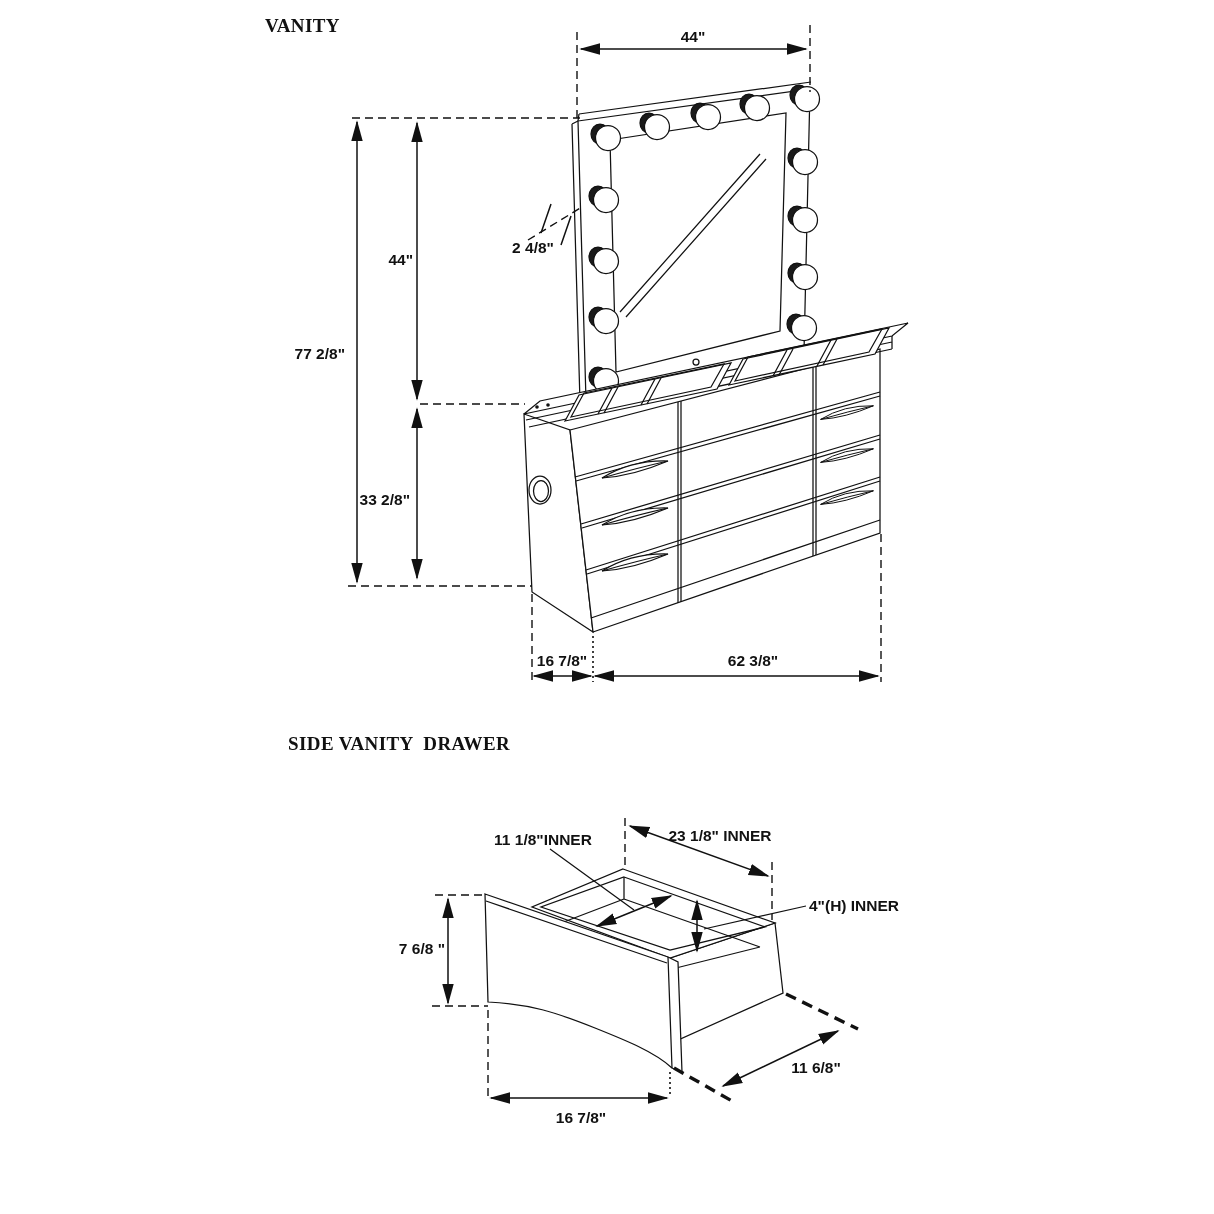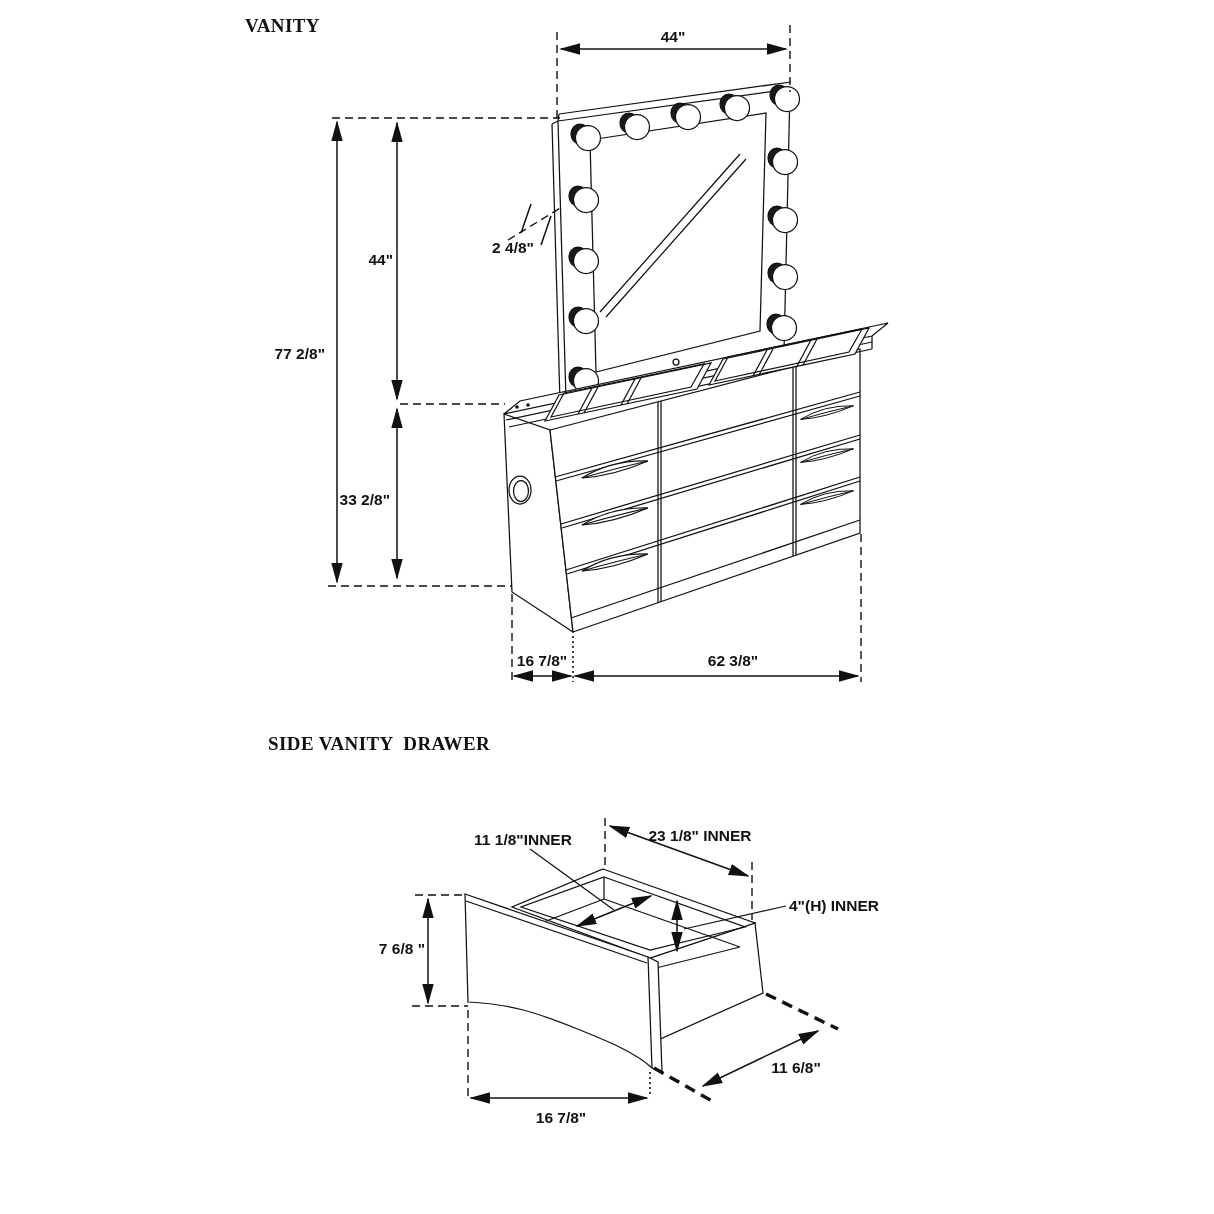--- a/index.html
+++ b/index.html
@@ -1,17 +1,17 @@
 <!DOCTYPE html>
 <html><head>
 <meta charset="utf-8">
 <style>
   html,body{margin:0;padding:0;background:#fff;}
   .canvas{position:relative;width:1004px;height:1214px;background:#fff;overflow:hidden;
-          font-family:"Liberation Sans",sans-serif;}
+          font-family:"Liberation Sans",sans-serif;margin-left:20px;}
   svg{display:block;}
   .ln{stroke:#111;stroke-width:1.25;fill:none;}
   .lnw{stroke:#111;stroke-width:1.25;fill:#fff;}
   .dim{stroke:#111;stroke-width:1.5;fill:none;}
   .dash{stroke:#111;stroke-width:1.4;fill:none;stroke-dasharray:8,5;}
   .dot{stroke:#111;stroke-width:1.6;fill:none;stroke-dasharray:2,3;}
   .heavy{stroke:#111;stroke-width:3.4;fill:none;stroke-dasharray:11,7;}
   .t{font:700 15.5px "Liberation Sans",sans-serif;fill:#111;white-space:pre;}
   .title{font:600 19px "Liberation Serif",serif;fill:#111;letter-spacing:.4px;white-space:pre;}
 </style>

